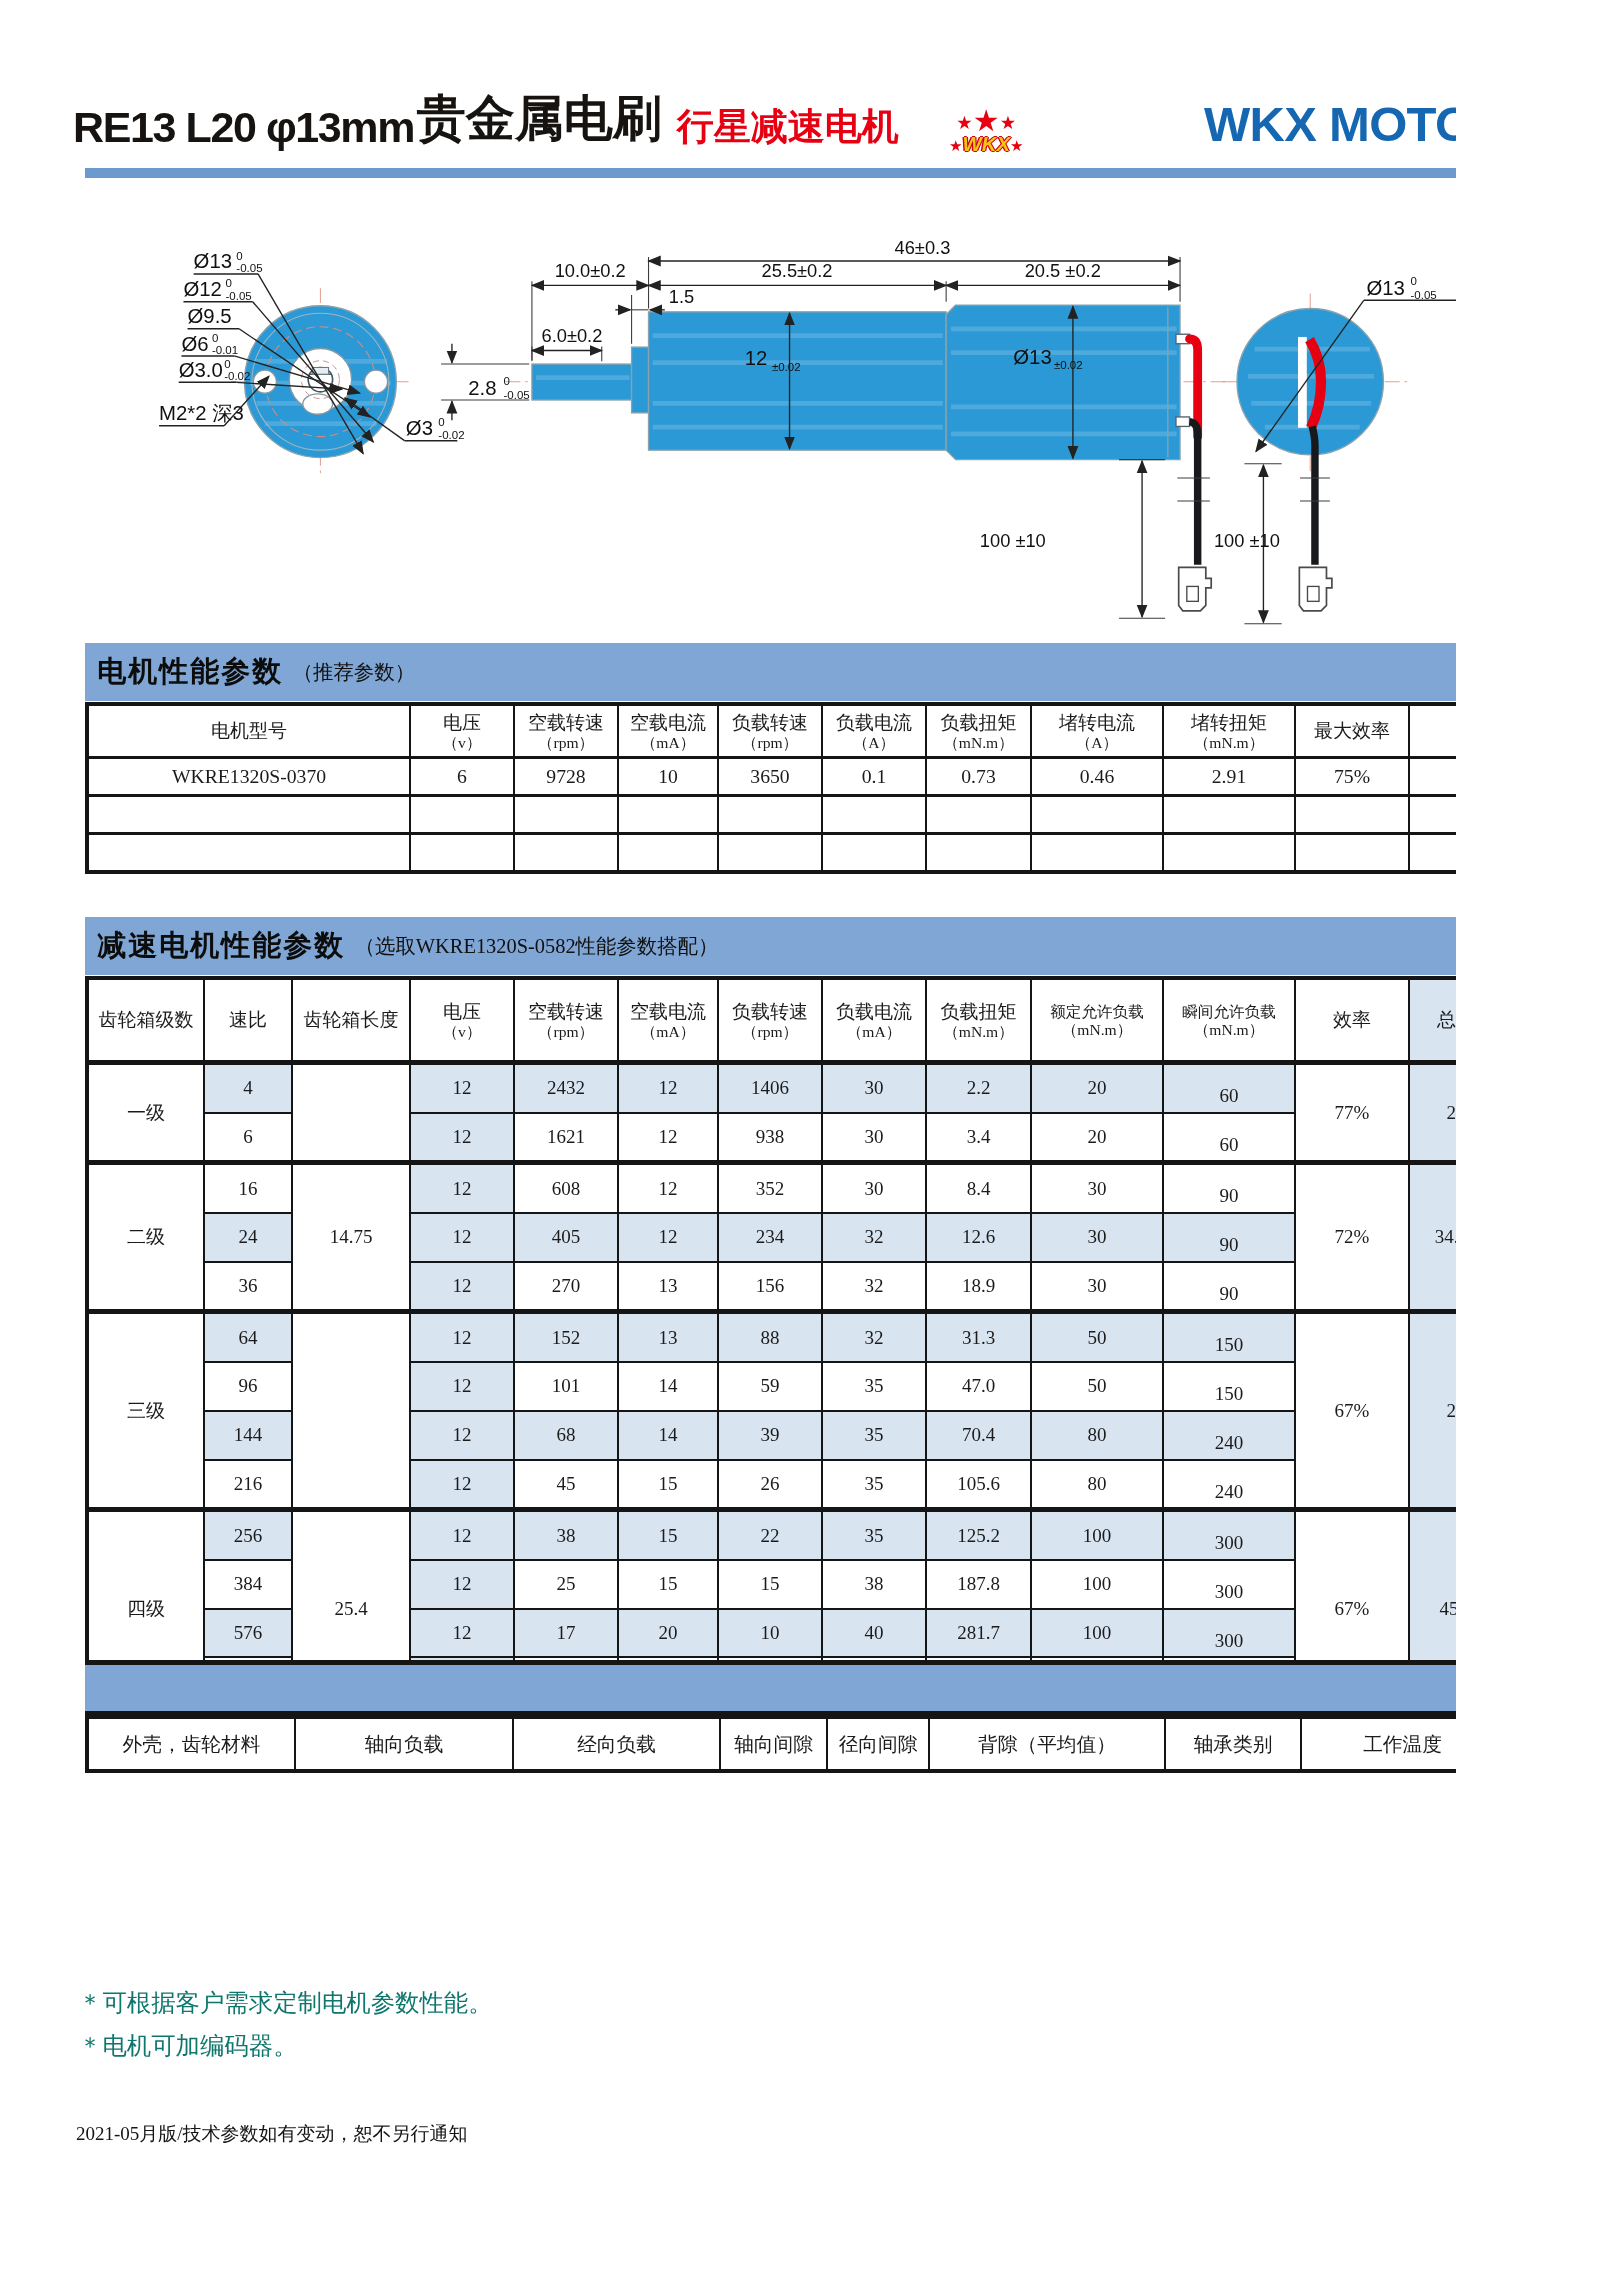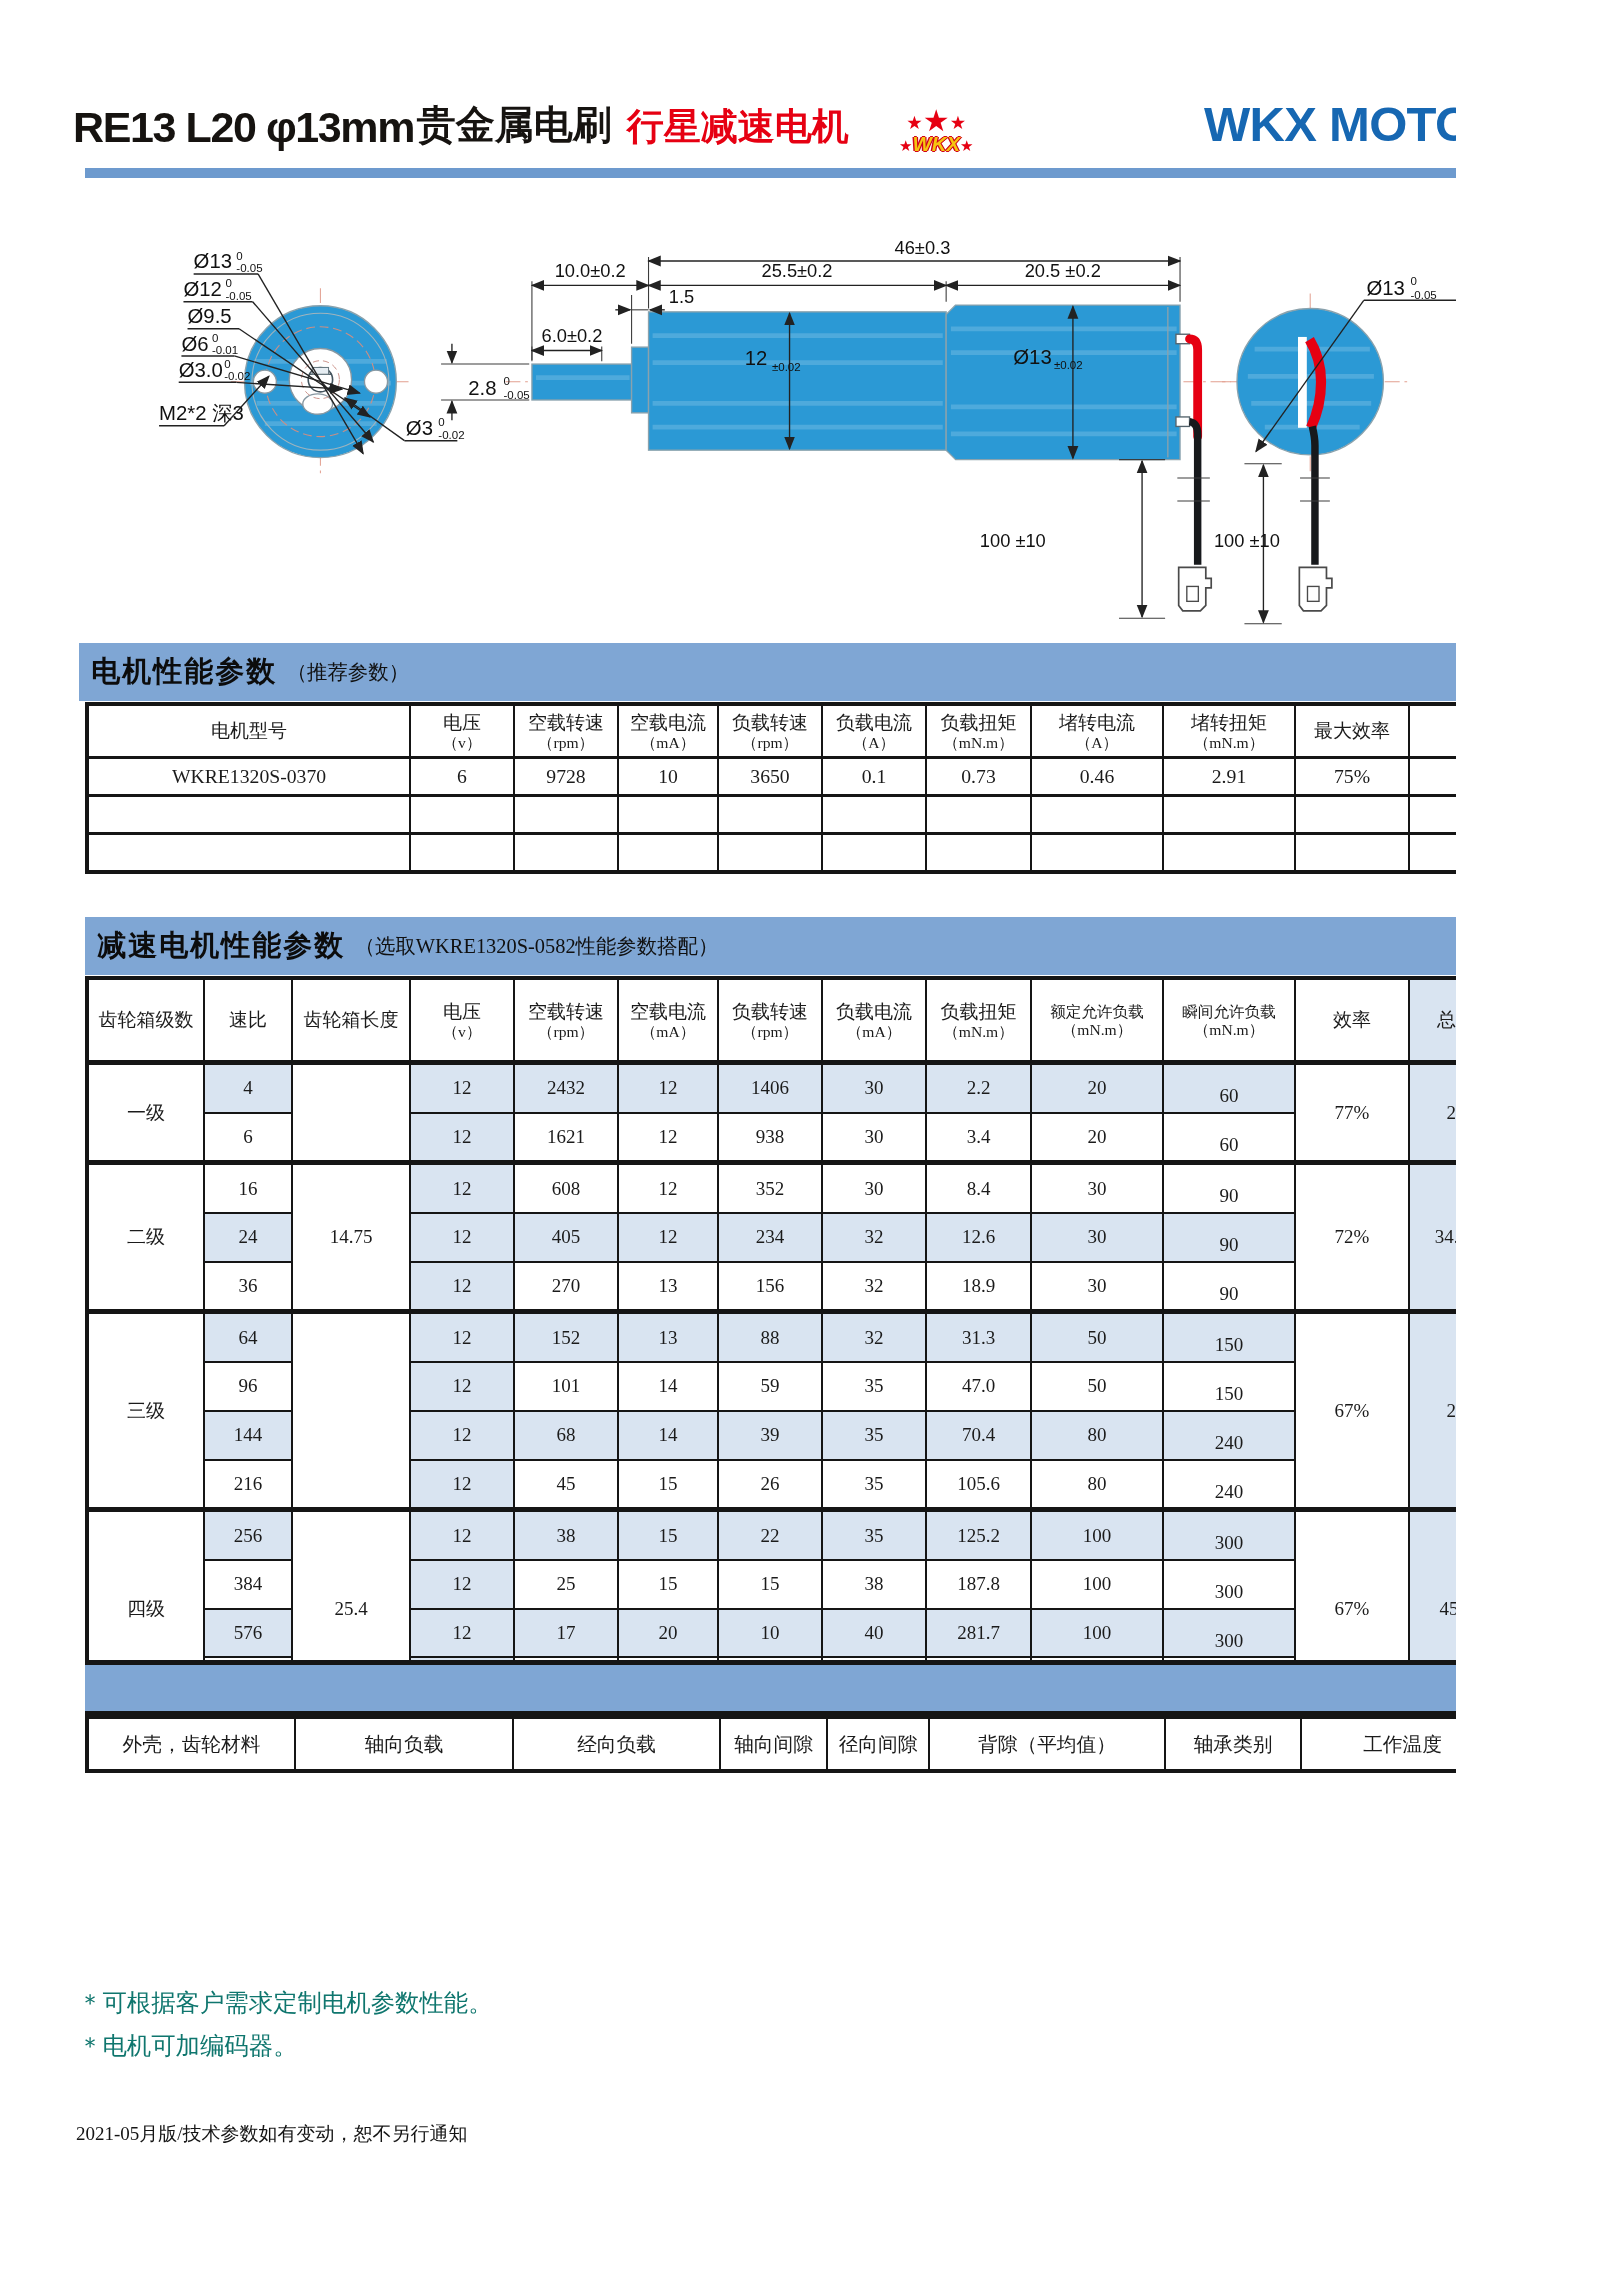--- a/index.html
+++ b/index.html
@@ -3,21 +3,21 @@
 <meta charset="utf-8">
 <style>
   html,body{margin:0;padding:0;background:#fff;}
   #page{position:relative;width:1456px;height:2284px;background:#ffffff;overflow:hidden;
         font-family:"Liberation Serif",serif;color:#1b1b1b;}
   .abs{position:absolute;}
 
   
   .hdr{left:73px;top:84px;width:1434px;height:68px;display:flex;align-items:flex-end;}
   .hdr .model{font-family:"Liberation Sans",sans-serif;font-weight:800;font-size:43px;letter-spacing:-1.4px;color:#161310;}
-  .hdr .brush{font-family:"Liberation Sans",sans-serif;font-weight:700;font-size:39px;color:#161310;margin-left:2.7px;}
+  .hdr .brush{font-family:"Liberation Sans",sans-serif;font-weight:700;font-size:49px;color:#161310;margin-left:2.7px;}
   .hdr .series{font-family:"Liberation Sans",sans-serif;font-weight:600;font-size:37px;color:#e60012;margin-left:15px;}
   .logo{margin-left:33px;width:109px;text-align:center;line-height:1;margin-bottom:-2.7px;}
   .logo .l1 .s1{color:#e60012;font-size:18.3px;}
   .logo .l1 .s2{color:#e60012;font-size:30px;position:relative;top:2px;}
   .logo .l2{margin-top:1.4px;}
   .logo .l2 .s3{color:#e60012;font-size:15px;}
   .logo .wkx{font-family:"Liberation Sans",sans-serif;font-weight:800;font-style:italic;font-size:20.4px;color:#f6c511;
              text-shadow:-1.4px 0 #d0021b,1.4px 0 #d0021b,0 -1.4px #d0021b,0 1.4px #d0021b;}
   .hdr .brand{font-family:"Liberation Sans",sans-serif;font-weight:800;font-size:49px;letter-spacing:-0.7px;color:#1667b2;margin-left:auto;}
   .rule{left:85px;top:168px;width:1422px;height:10.2px;background:#6d9ace;}
@@ -218,21 +218,21 @@
       <text class="dl" x="1404" y="242" fill="#10242e">Ø13</text>
       <text class="ds" x="1464" y="250" fill="#10242e">±0.02</text>
       <text class="dt" x="1452" y="512" text-anchor="end">100 ±10</text>
       <text class="dt" x="1700" y="512">100 ±10</text>
       <text class="dl" x="1925" y="140">Ø13</text>
       <text class="ds" x="1990" y="126">0</text>
       <text class="ds" x="1990" y="146">-0.05</text>
     </g>
   </svg>
 
-  <div class="abs band" style="left:79px;top:643px;width:1418px;height:58px">
+  <div class="abs band" style="left:85px;top:643px;width:1418px;height:58px">
     <span class="bt">电机性能参数</span>
     <span class="bs">（推荐参数）</span>
   </div>
   <table class="abs ptable" id="motor-table" style="left:85px;top:702px">
     <colgroup>
         <col style="width:323px">
         <col style="width:104px">
         <col style="width:104px">
         <col style="width:100px">
         <col style="width:104px">

